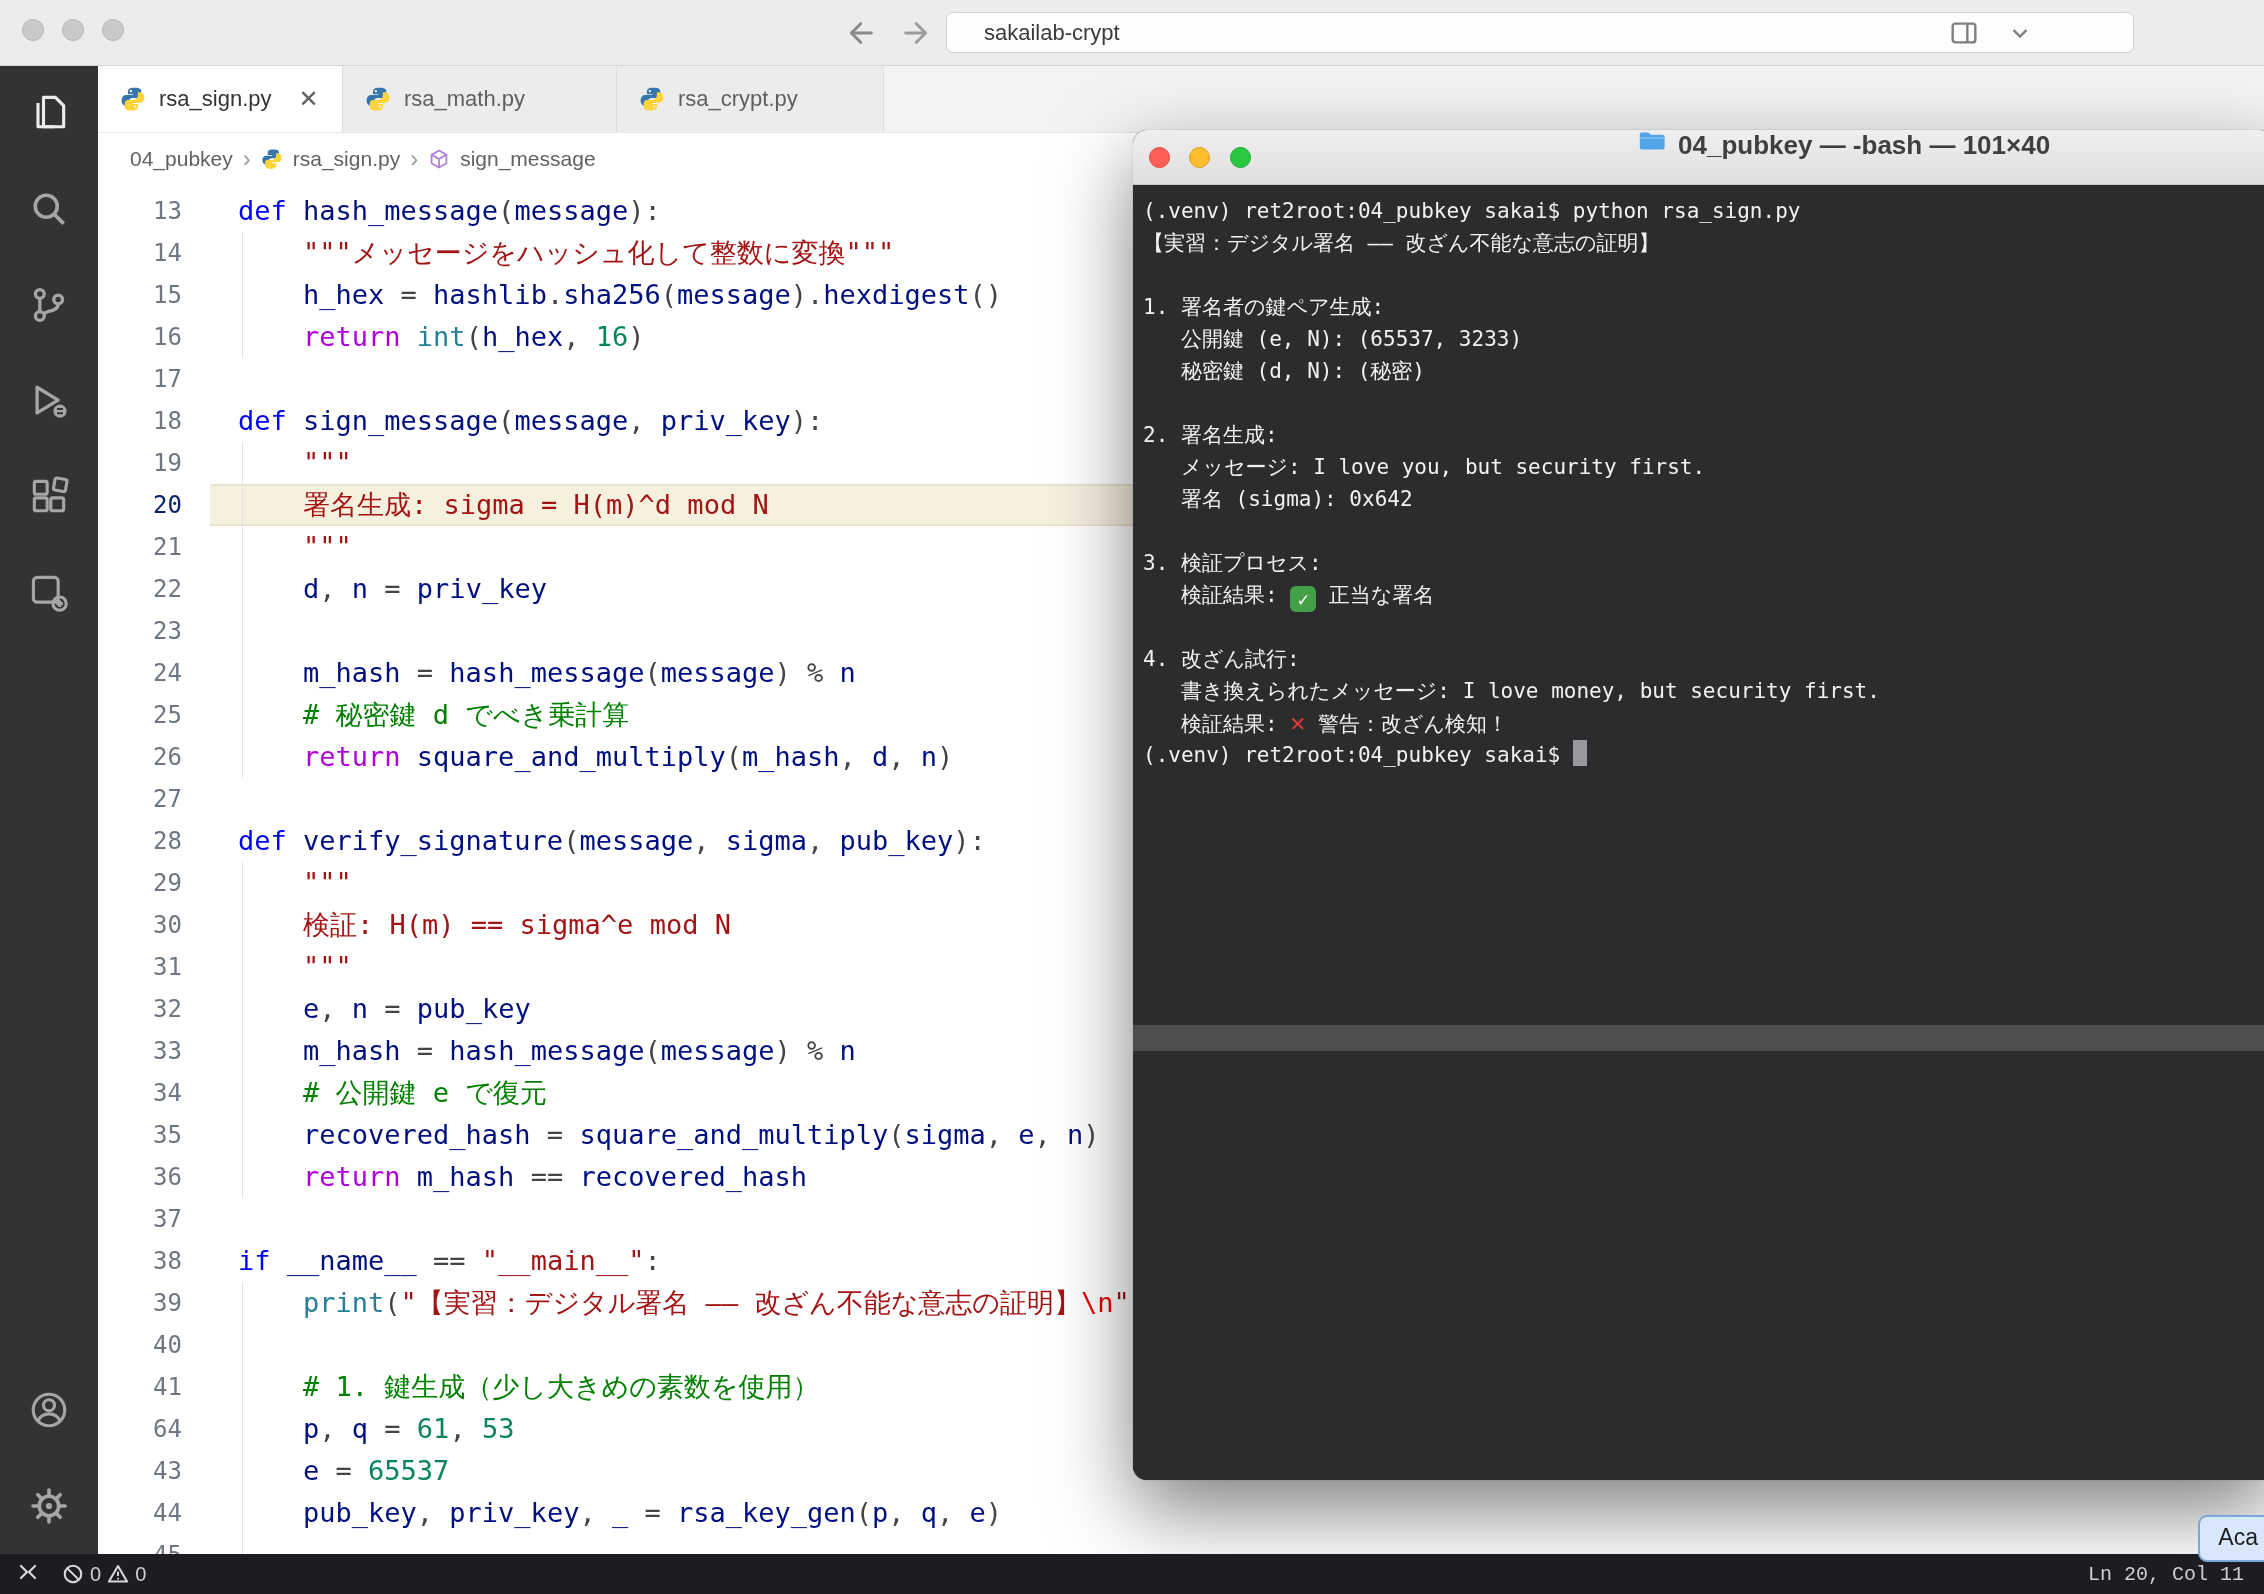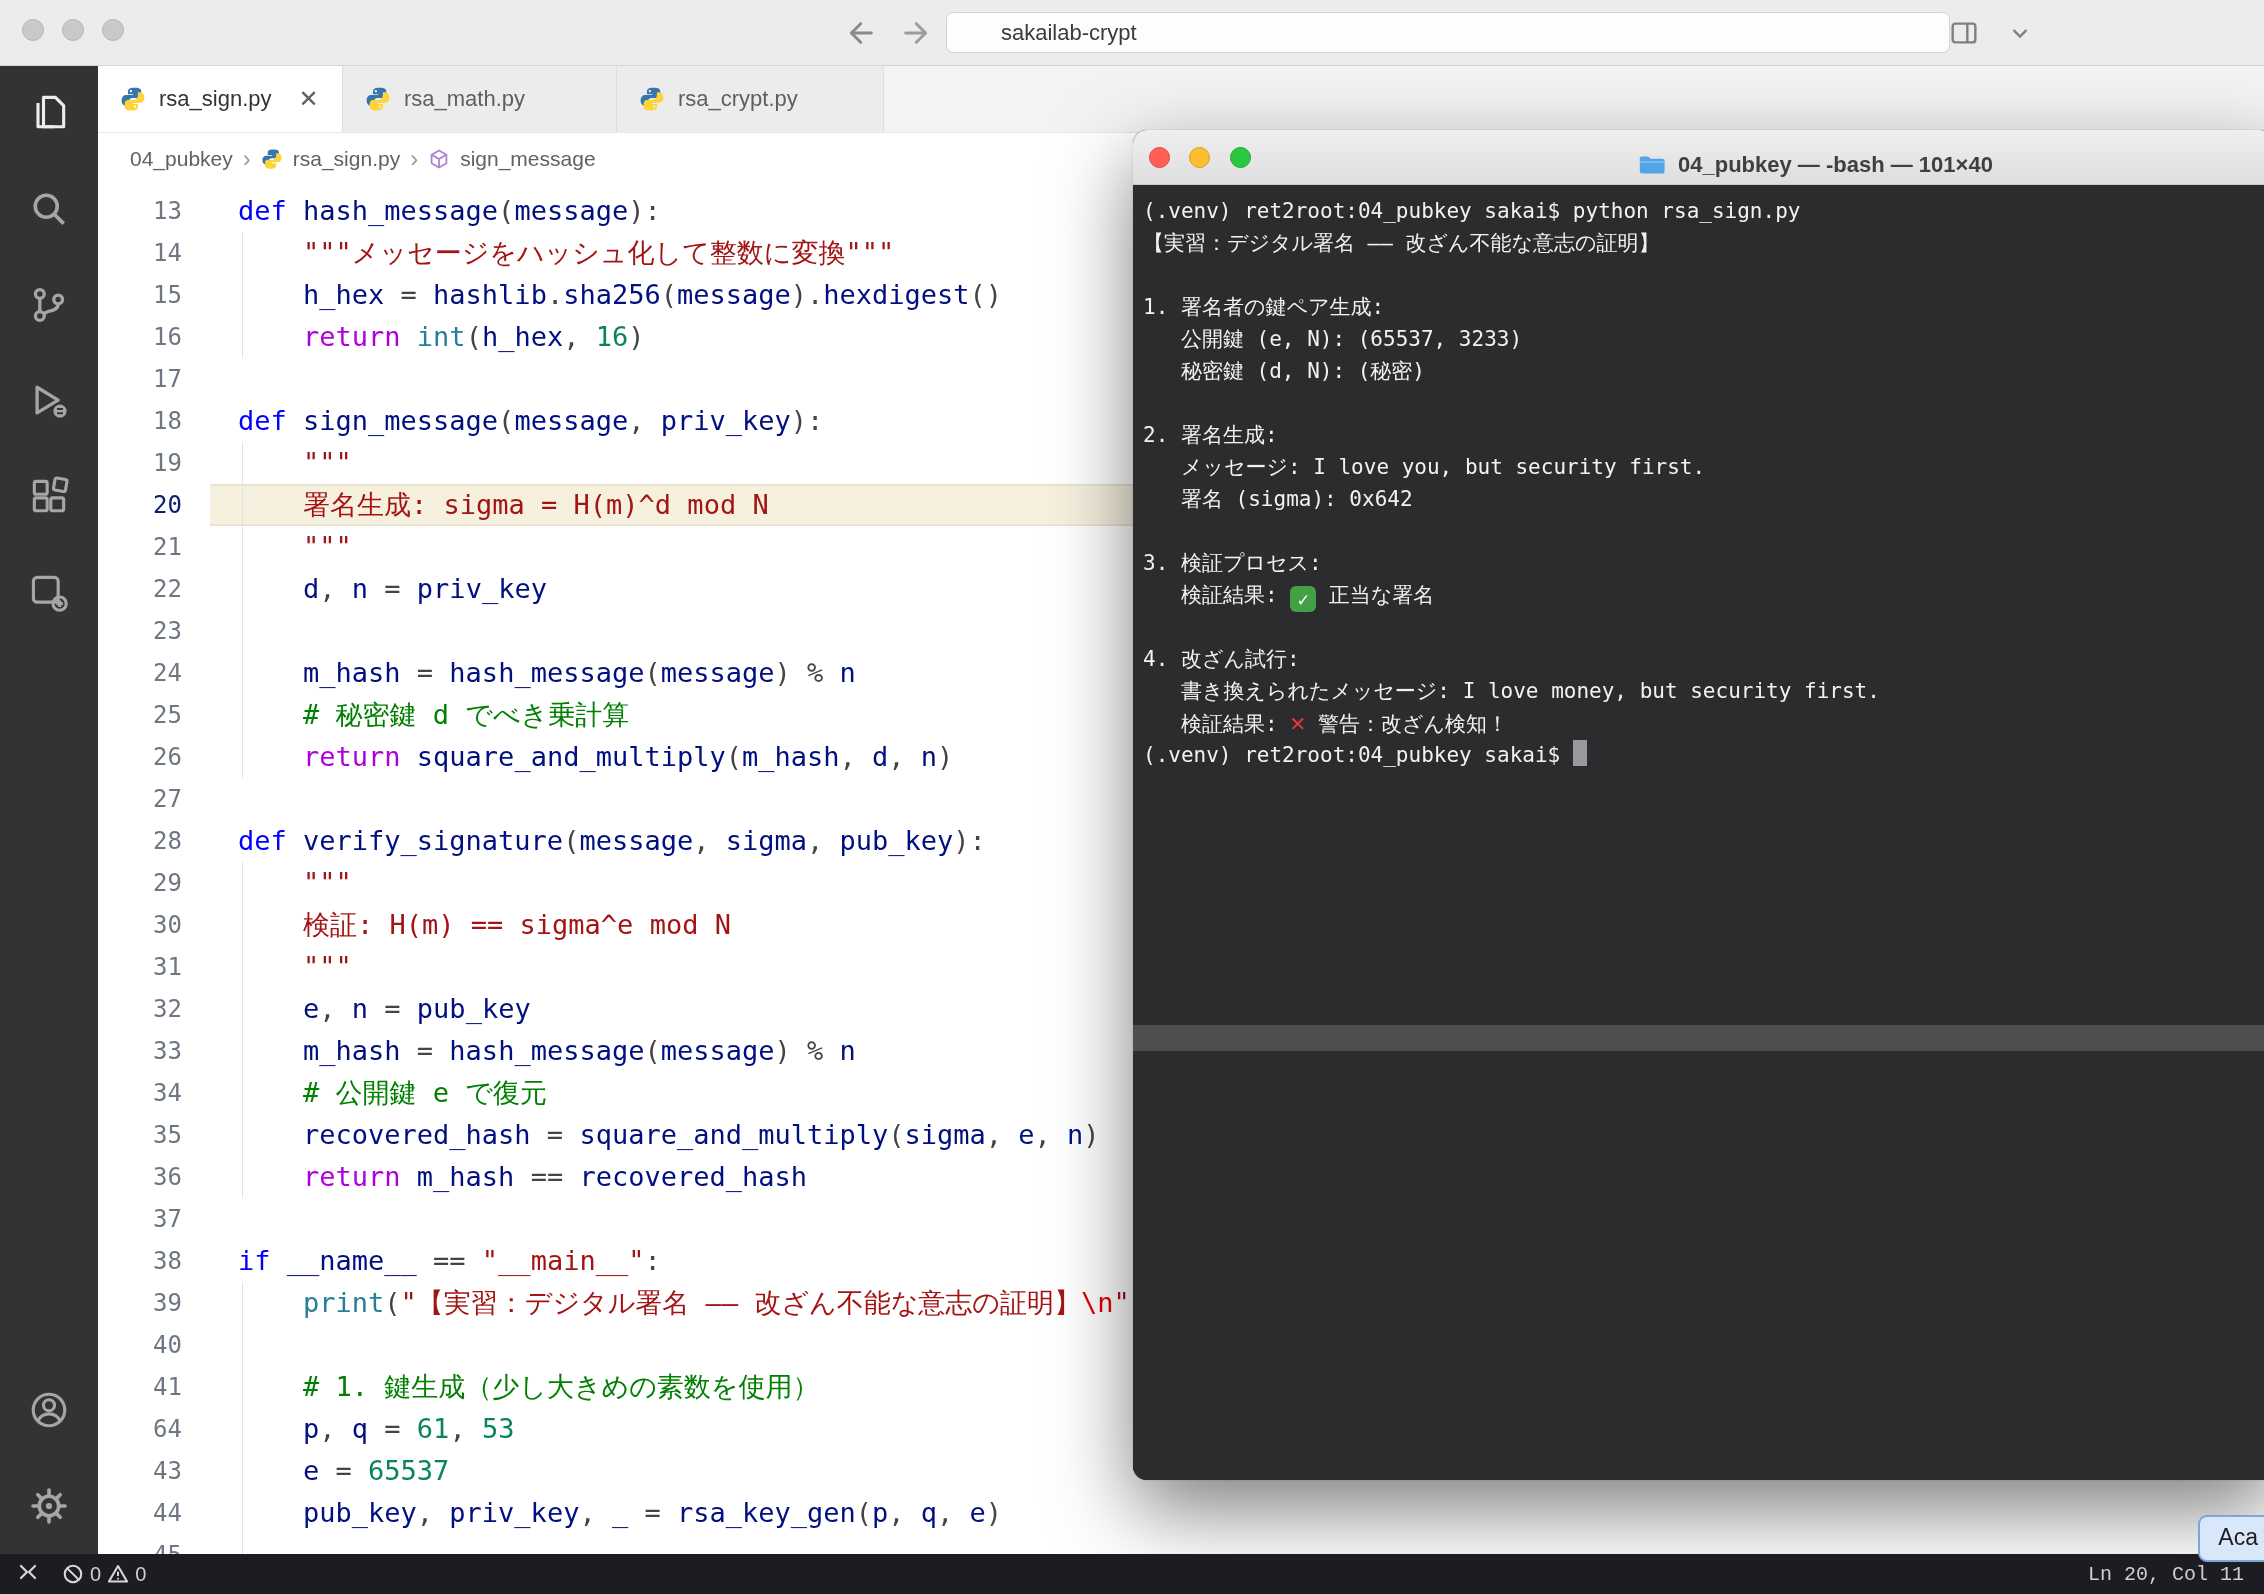--- a/index.html
+++ b/index.html
@@ -7,21 +7,21 @@
     width:2264px;height:1594px;position:relative;overflow:hidden;
     background:#ffffff;font-family:"Liberation Sans", sans-serif;
     -webkit-font-smoothing:antialiased;
   }
   
   .titlebar{position:absolute;left:0;top:0;right:0;height:65px;background:#ececec;border-bottom:1px solid #d4d4d4;z-index:3;}
   .tl{position:absolute;top:19px;width:22px;height:22px;border-radius:50%;background:#c9c9c9;border:1px solid #b6b6b6;box-sizing:border-box;}
   .tl.c1{left:22px}.tl.c2{left:62px}.tl.c3{left:102px}
   .navarrow{position:absolute;top:14px;width:38px;height:38px;display:flex;align-items:center;justify-content:center;}
   .nav-back{left:843px}.nav-fwd{left:896px}
-  .cmd-center{position:absolute;left:946px;top:12px;width:1004px;height:41px;background:#fdfdfd;border:1px solid #d2d2d2;border-radius:7px;box-sizing:border-box;display:flex;align-items:center;padding-left:54px;font-size:22px;color:#3a3a3a;}
+  .cmd-center{position:absolute;left:946px;top:12px;width:1188px;height:41px;background:#fdfdfd;border:1px solid #d2d2d2;border-radius:7px;box-sizing:border-box;display:flex;align-items:center;padding-left:37px;font-size:22px;color:#3a3a3a;}
   .tb-right{position:absolute;right:225px;top:14px;display:flex;gap:18px;align-items:center;}
   .tb-right .ic{width:38px;height:38px;display:flex;align-items:center;justify-content:center;}
   
   .activitybar{position:absolute;left:0;top:65px;width:98px;bottom:40px;background:#333333;z-index:2;display:flex;flex-direction:column;align-items:center;}
   .act-item{width:98px;height:96px;display:flex;align-items:center;justify-content:center;}
   .act-item svg{width:44px;height:44px;}
   .act-spacer{flex:1}
   
   .tabbar{position:absolute;left:98px;top:65px;right:0;height:68px;background:#f3f3f3;display:flex;z-index:2;border-bottom:1px solid #e7e7e7;box-sizing:border-box;}
   .tab{height:100%;box-sizing:border-box;display:flex;align-items:center;gap:13px;padding:0 22px;background:#ececec;border-right:1px solid #ddd;font-size:22px;color:#5f5f5f;white-space:nowrap;overflow:hidden;}
@@ -44,21 +44,21 @@
   .tk-k{color:#0000ff}.tk-c{color:#af00db}.tk-s{color:#a31515}.tk-m{color:#007f00}
   .tk-n{color:#098658}.tk-i{color:#001080}.tk-f{color:#001080}.tk-b{color:#267f99}
   .tk-e{color:#e50000}.tk-p{color:#444}
   
   .terminal{position:absolute;left:1133px;top:130px;width:1141px;height:1350px;z-index:20;border-radius:14px;box-shadow:0 30px 80px rgba(0,0,0,.5),0 0 1px rgba(0,0,0,.45);overflow:hidden;background:#2c2c2e;}
   .term-titlebar{position:absolute;left:0;top:0;right:0;height:55px;background:linear-gradient(#efefef,#dedede);border-bottom:1px solid #c8c8c8;box-sizing:border-box;}
   .term-tl{position:absolute;top:17px;width:21px;height:21px;border-radius:50%;box-sizing:border-box;}
   .term-tl.red{left:16px;background:#ff5f57;border:1px solid #e0443e;}
   .term-tl.yellow{left:56px;background:#febc2e;border:1px solid #d89e24;}
   .term-tl.green{left:97px;background:#28c840;border:1px solid #1ea433;}
-  .term-title{position:absolute;left:505px;top:0;height:70px;display:flex;align-items:center;gap:12px;font-size:22px;font-weight:bold;color:#3f3f3f;}
+  .term-title{position:absolute;left:505px;top:0;height:70px;display:flex;gap:12px;font-size:26px;font-weight:bold;color:#3f3f3f;}
   .term-body{position:absolute;left:0;top:55px;right:0;bottom:0;background:#2c2c2e;padding:10px 0 0 10px;overflow:hidden;}
   .trow{height:32px;font:21px/32px "DejaVu Sans Mono", monospace;color:#f2f2f2;white-space:pre;}
   .em-check{display:inline-block;width:26px;height:26px;background:#43a047;color:#fff;border-radius:6px;text-align:center;line-height:26px;font-size:19px;font-weight:bold;vertical-align:-4px;}
   .em-cross{color:#e53935;font-weight:bold;font-size:25px;}
   .tcursor{display:inline-block;width:14px;height:26px;background:#9a9a9e;vertical-align:-4px;}
   .scrollmark{position:absolute;left:0;top:895px;right:0;height:26px;background:#4e4e4e;}
   
   .statusbar{position:absolute;left:0;bottom:0;right:0;height:40px;background:#1c1c22;z-index:25;display:flex;align-items:center;color:#d0d0d0;font-size:20px;}
   .sb-left{display:flex;align-items:center;gap:8px;padding-left:16px;}
   .sb-group{display:flex;align-items:center;gap:6px;margin-left:14px;}

